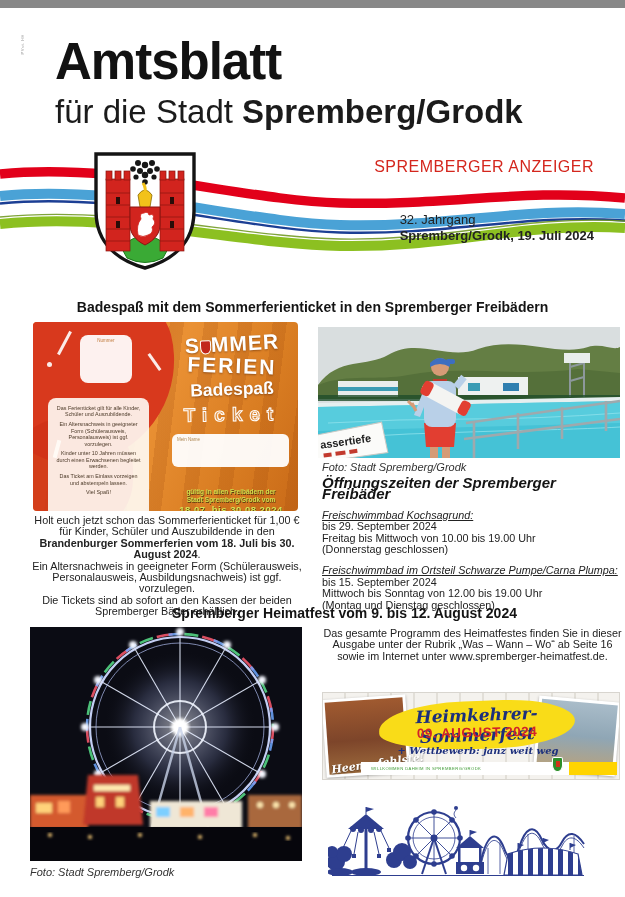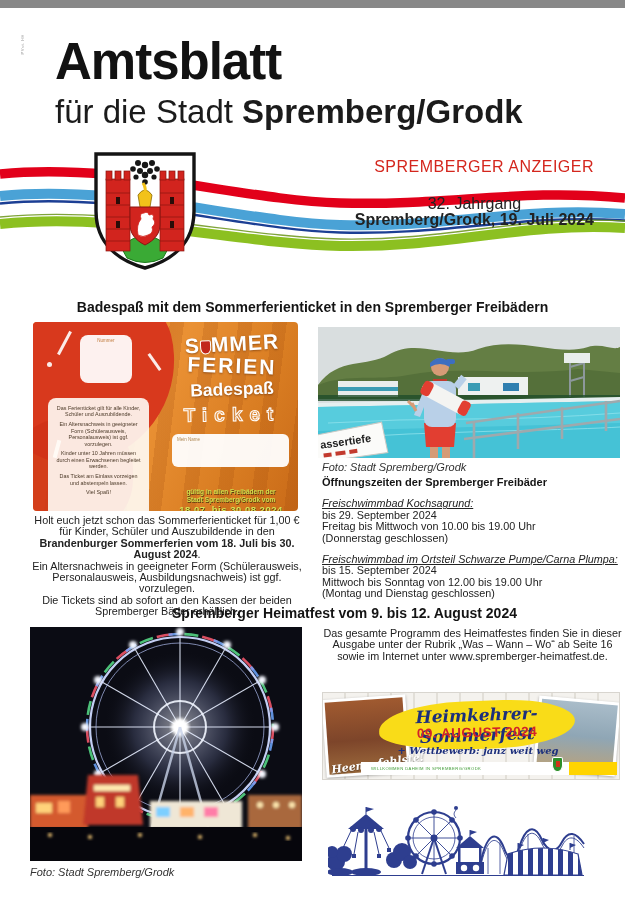--- a/index.html
+++ b/index.html
@@ -9,36 +9,36 @@
 
   
   .print-mark{left:20px;top:26px;font-size:4px;color:#9a9a9a;writing-mode:vertical-rl;
               transform:rotate(180deg);letter-spacing:.5px;}
   .m-title{left:55px;top:24px;font-size:51px;font-weight:bold;letter-spacing:-1px;color:#121212;}
   .m-sub{left:55px;top:85px;font-size:33px;color:#1b1b1b;font-weight:normal;}
   .m-sub b{font-weight:bold;}
   .m-organ{right:31px;top:150px;font-size:16px;color:#d4261d;letter-spacing:.5px;}
   .waves{left:0;top:152px;}
   .coat{left:91px;top:141px;}
-  .issue{right:31px;top:188px;text-align:center;font-size:16px;line-height:15.5px;color:#222;}
+  .issue{right:31px;top:204px;text-align:left;font-size:13px;line-height:15.5px;color:#222;}
   .issue .bold{font-weight:bold;}
 
   
   .headline{left:0;width:625px;text-align:center;font-weight:bold;font-size:14px;color:#141414;}
   .h1a{top:291px;} .h2a{top:597px;padding-left:32px;}
   .bodytext{font-size:10.8px;line-height:11.4px;color:#222;text-align:center;}
   .body1{left:30px;top:507px;width:274px;}
   .body2{left:322px;top:620px;width:301px;}
   .caption{font-style:italic;font-size:11px;color:#333;}
   .pool-cap{left:322px;top:453px;}
   .ferris-cap{left:30px;top:858px;}
 
   
   .hours{left:322px;top:469px;width:300px;font-size:10.8px;line-height:11.4px;color:#222;}
-  .hours h3{margin:0 0 10px 0;font-size:11px;font-weight:bold;color:#141414;}
+  .hours h3{margin:0 0 10px 0;font-size:15px;font-weight:bold;color:#141414;font-style:italic;}
   .hours .pool-name{text-decoration:underline;font-style:italic;}
   .hours .pool-block{margin:0 0 10px 0;}
 
   
   .ticket{left:33px;top:314px;width:265px;height:189px;border-radius:4px;overflow:hidden;
     background:
       repeating-linear-gradient(97deg, rgba(150,65,8,.18) 0 14px, rgba(0,0,0,0) 14px 34px),
       linear-gradient(115deg,#e06a1e 0%,#ea9134 45%,#d97d22 75%,#c96a18 100%);}
   .t-red-blob{position:absolute;left:-45px;top:-35px;width:190px;height:175px;background:#d8391d;
       border-radius:42% 58% 55% 45% / 50% 40% 60% 50%;transform:rotate(-14deg);}

